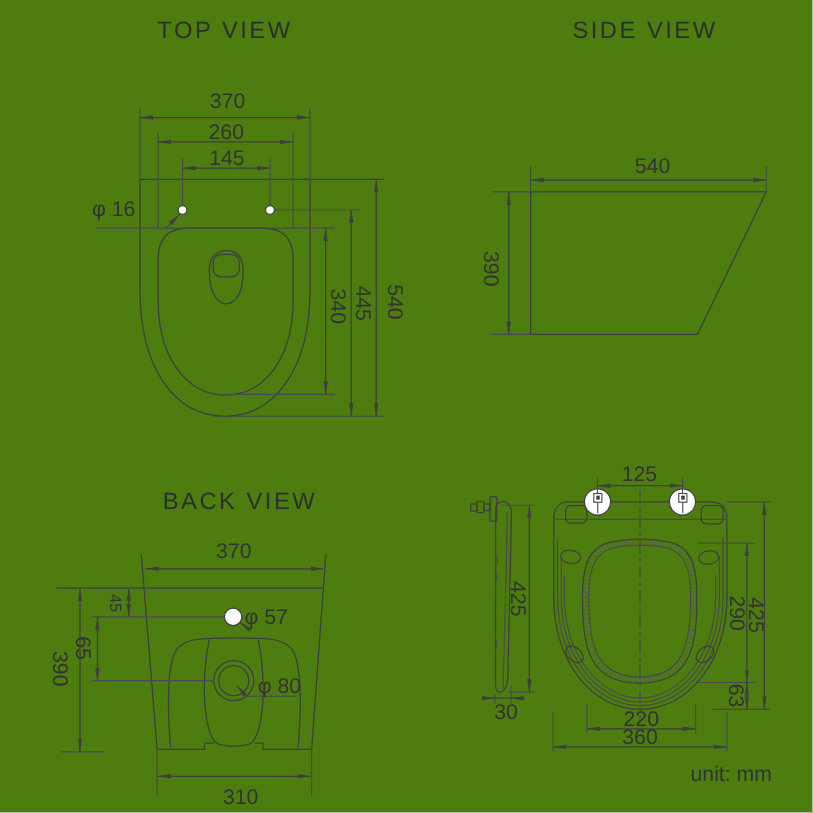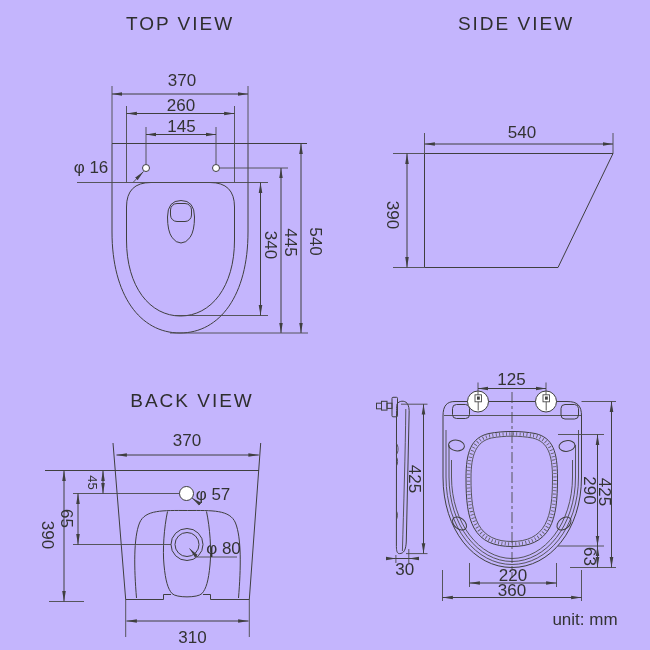--- a/index.html
+++ b/index.html
@@ -1,16 +1,16 @@
 <!DOCTYPE html>
 <html><head>
 <meta charset="utf-8">
 <style>
   html,body{margin:0;padding:0;background:#ffffff;}
-  .page{width:650px;height:650px;position:relative;background:#c4b5fd;font-family:"Liberation Sans",sans-serif;}
+  .page{width:650px;height:650px;position:relative;background:#4d7c0f;font-family:"Liberation Sans",sans-serif;}
   svg text{fill:#333;font-family:"Liberation Sans",sans-serif;}
   .title{font-size:19px;letter-spacing:2px;fill:#2e2e2e;}
   .dim{font-size:17px;}
   .dim-sm{font-size:13px;}
   .unit{font-size:17px;}
   .ln{stroke:#3f3f3f;stroke-width:1;fill:none;}
   .thin{stroke:#4a4a4a;stroke-width:0.9;fill:none;}
   .whitefill{fill:#ffffff;stroke:#3f3f3f;stroke-width:1;}
   .tick{stroke:#5a5a5a;stroke-width:3.4;fill:none;stroke-dasharray:0.8,2.6;}
   .cl{stroke:#4a4a4a;stroke-width:0.9;stroke-dasharray:11,3,3,3;fill:none;}

